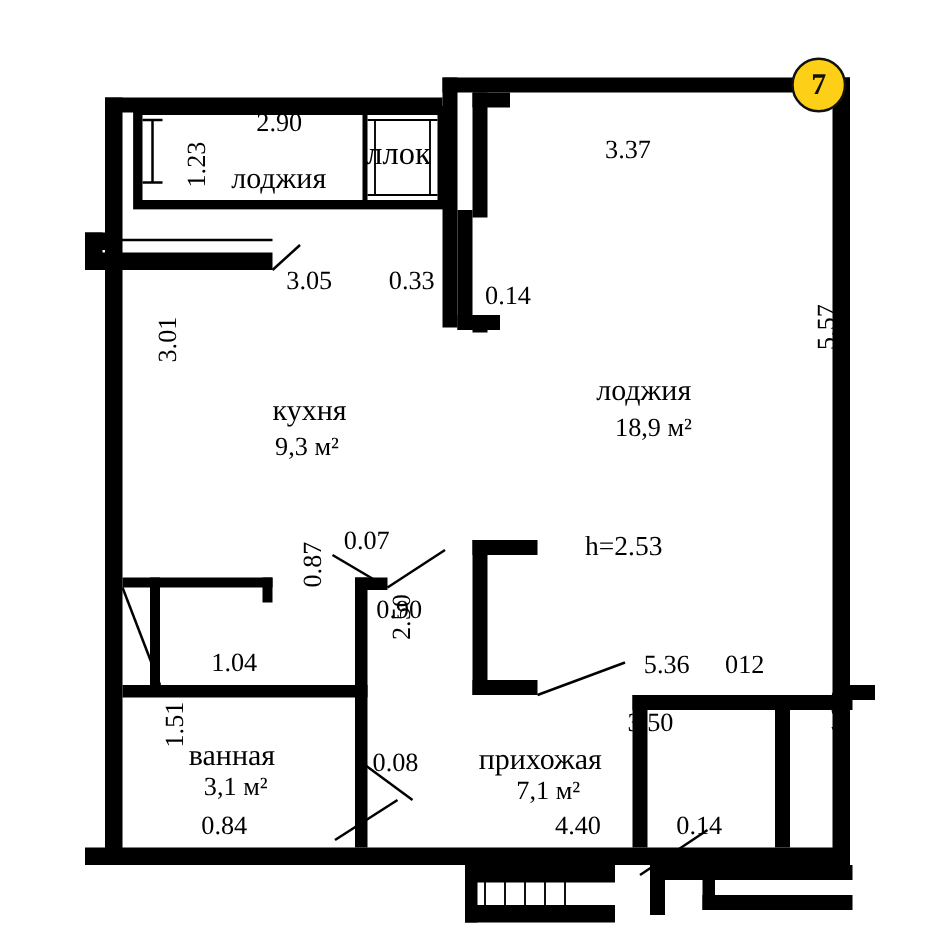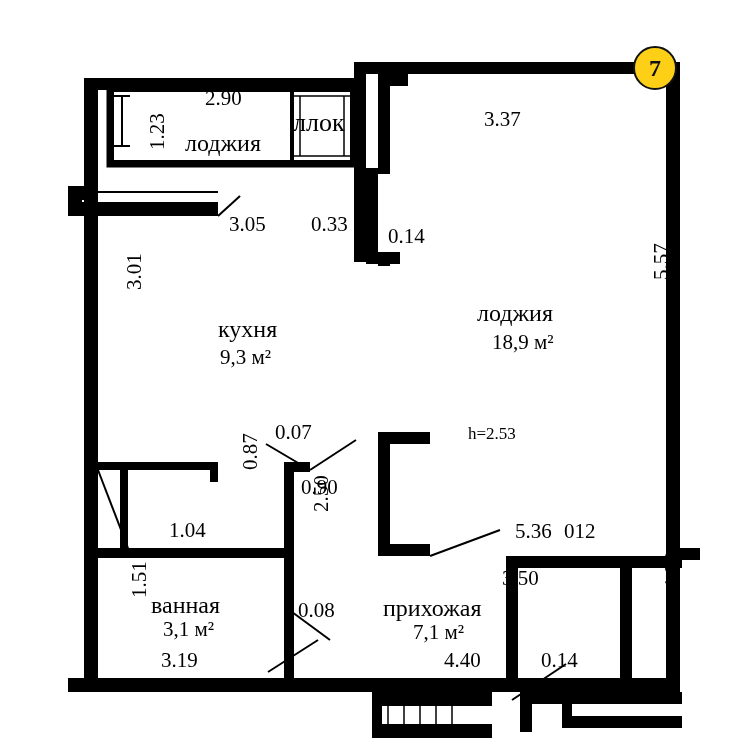--- a/index.html
+++ b/index.html
@@ -56,21 +56,21 @@
     font-weight: bold;
     font-style: italic;
     font-family: "Liberation Sans", sans-serif;
     text-shadow:
       -1.4px -1.4px 0 #333, 1.4px -1.4px 0 #333,
       -1.4px 1.4px 0 #333, 1.4px 1.4px 0 #333;
     letter-spacing: 1px;
   }
   .hlab {
     position: absolute;
-    font-size: 17px;
+    font-size: 22px;
     font-family: "Liberation Serif", serif;
   }
   svg.lines {
     position: absolute;
     left: 0;
     top: 0;
     width: 750px;
     height: 750px;
     pointer-events: none;
   }
@@ -213,29 +213,29 @@
   <div class="lbl dim rot" style="left:238px; top:470px;">0.87</div>
 
   <div class="lbl dim" style="left:301px; top:475px;">0.90</div>
 
   <div class="lbl dim" style="left:169px; top:518px;">1.04</div>
 
   <div class="lbl dim rot" style="left:309px; top:512px;">2.50</div>
 
   <div class="lbl dim" style="left:515px; top:519px;">5.36</div>
 
-  <div class="lbl dim" style="left:564px; top:519px;">012</div>
+  <div class="lbl dim" style="left:580px; top:519px;">012</div>
 
   <div class="lbl dim" style="left:502px; top:566px;">3.50</div>
 
   <div class="lbl dim rot" style="left:660px; top:588px;">1.39</div>
 
   <div class="lbl dim rot" style="left:127px; top:598px;">1.51</div>
 
   <div class="lbl dim" style="left:298px; top:598px;">0.08</div>
 
-  <div class="lbl dim" style="left:161px; top:648px;">3.19</div>
+  <div class="lbl dim" style="left:161px; top:648px;">0.84</div>
 
   <div class="lbl dim" style="left:444px; top:648px;">4.40</div>
 
   <div class="lbl dim" style="left:541px; top:648px;">0.14</div>
 
 </div>
 
 </body></html>

